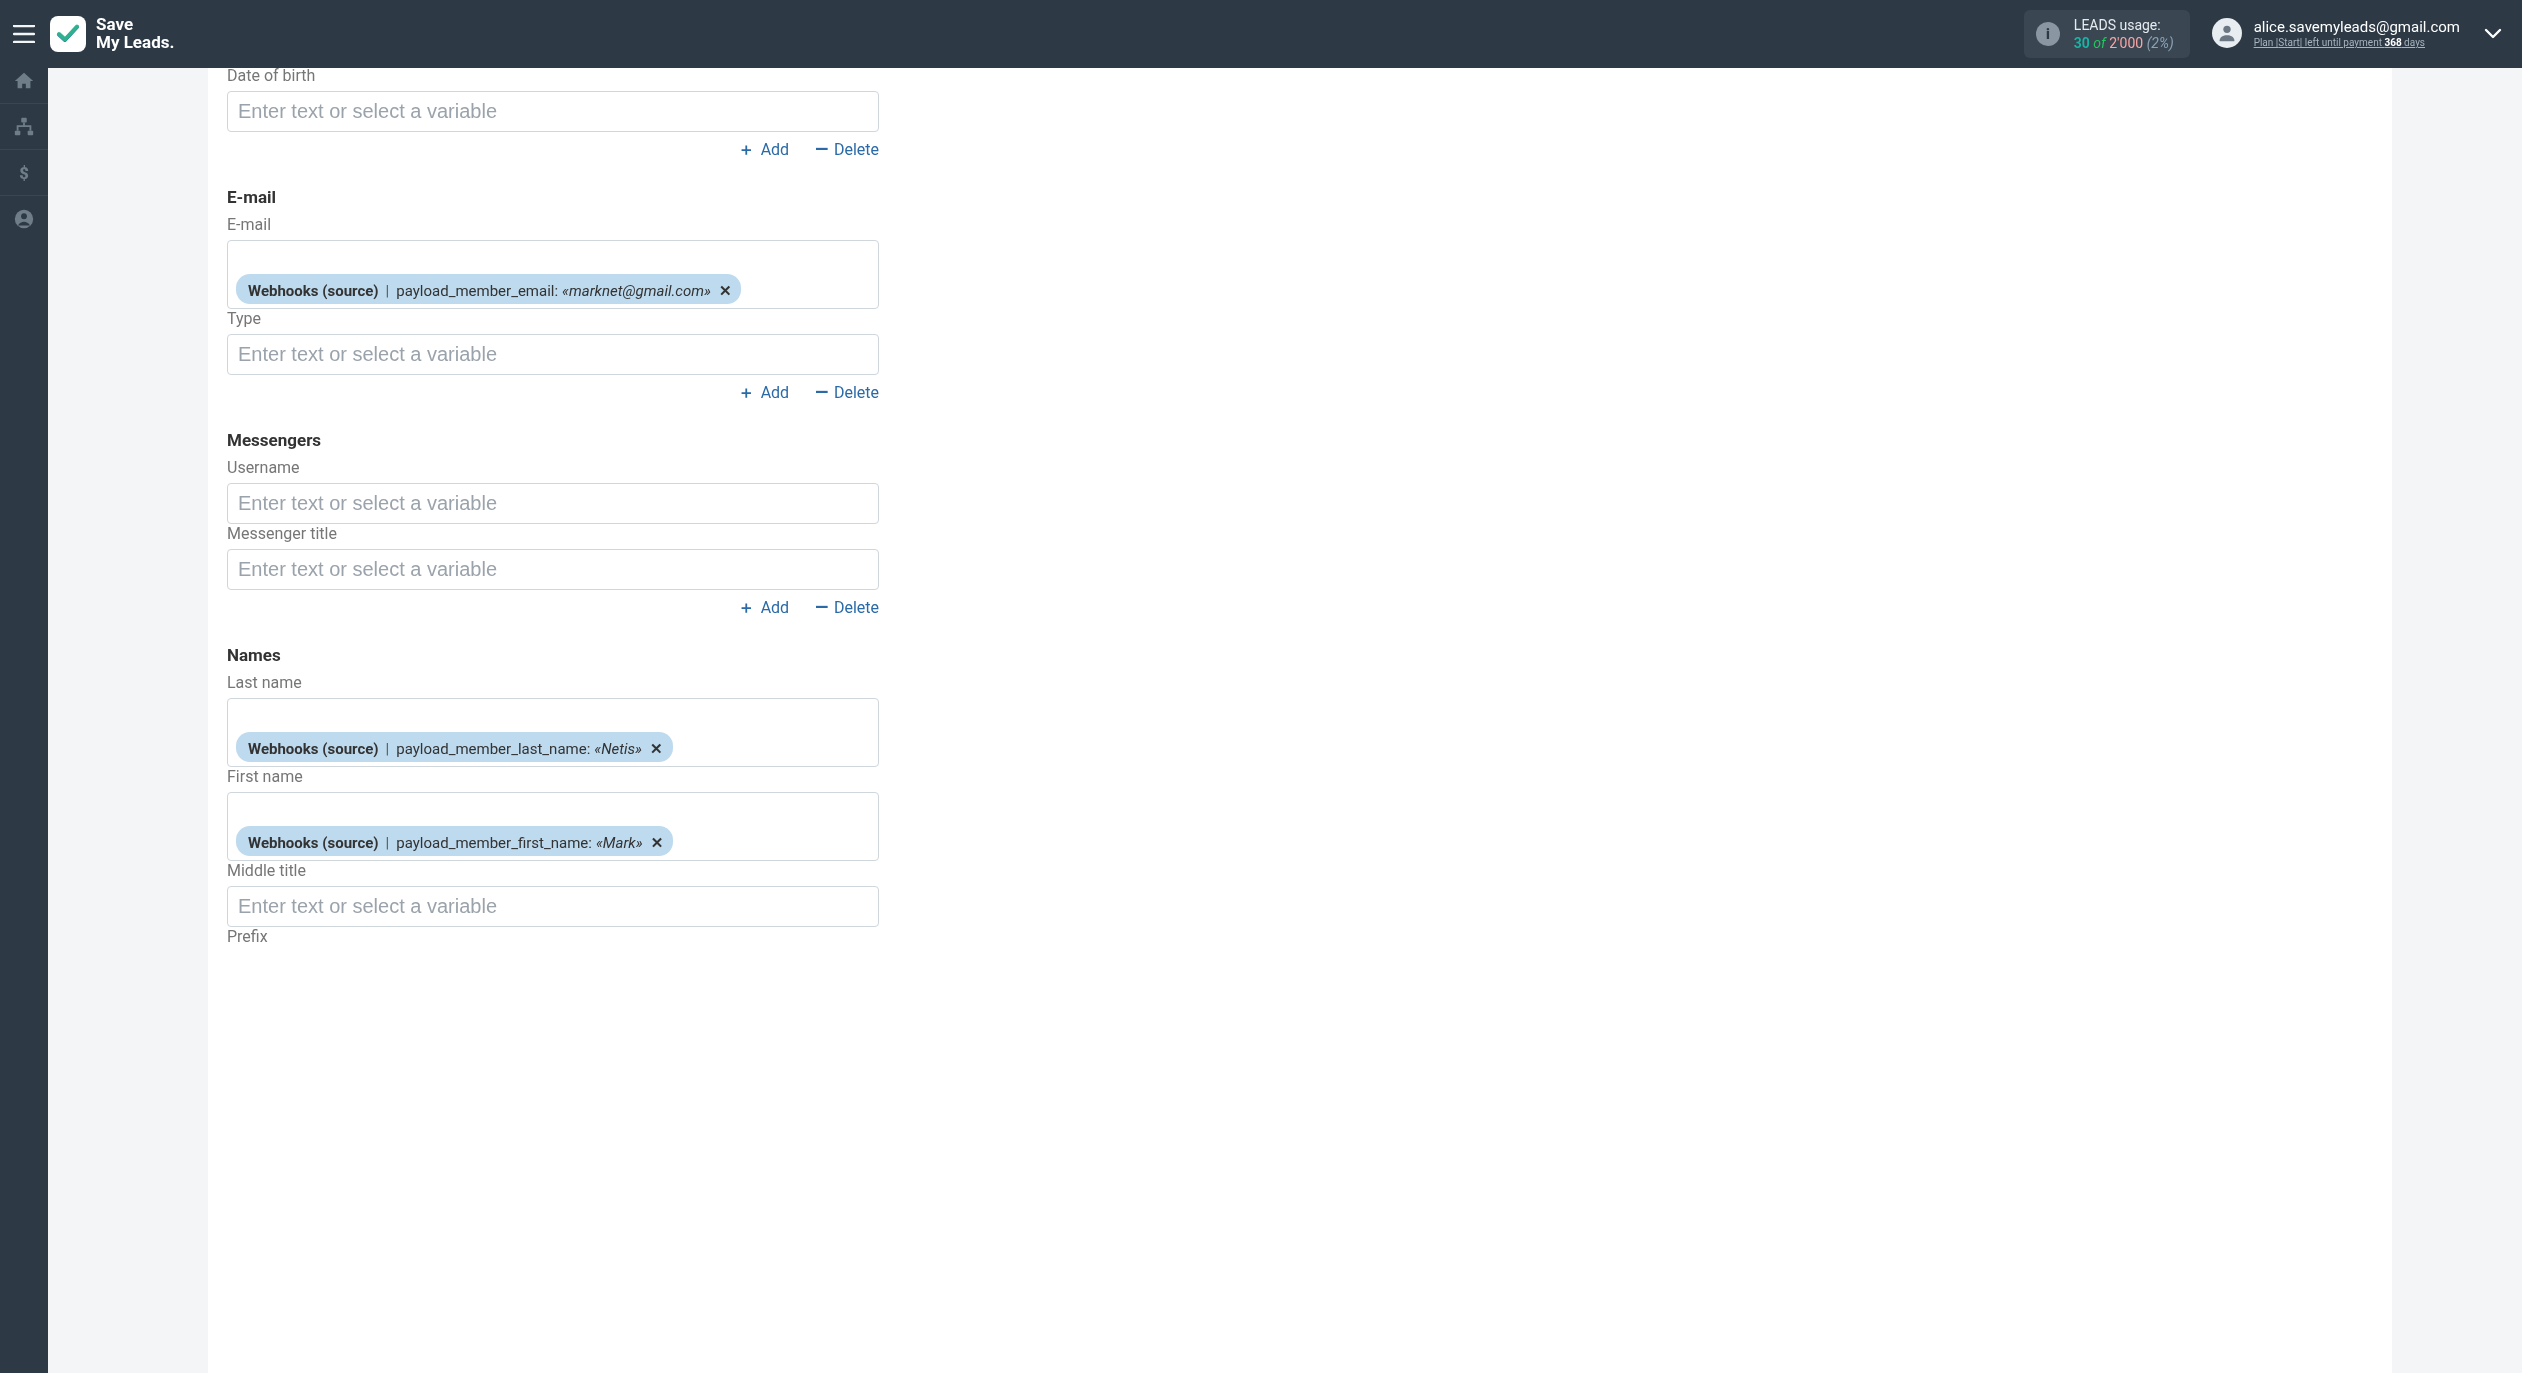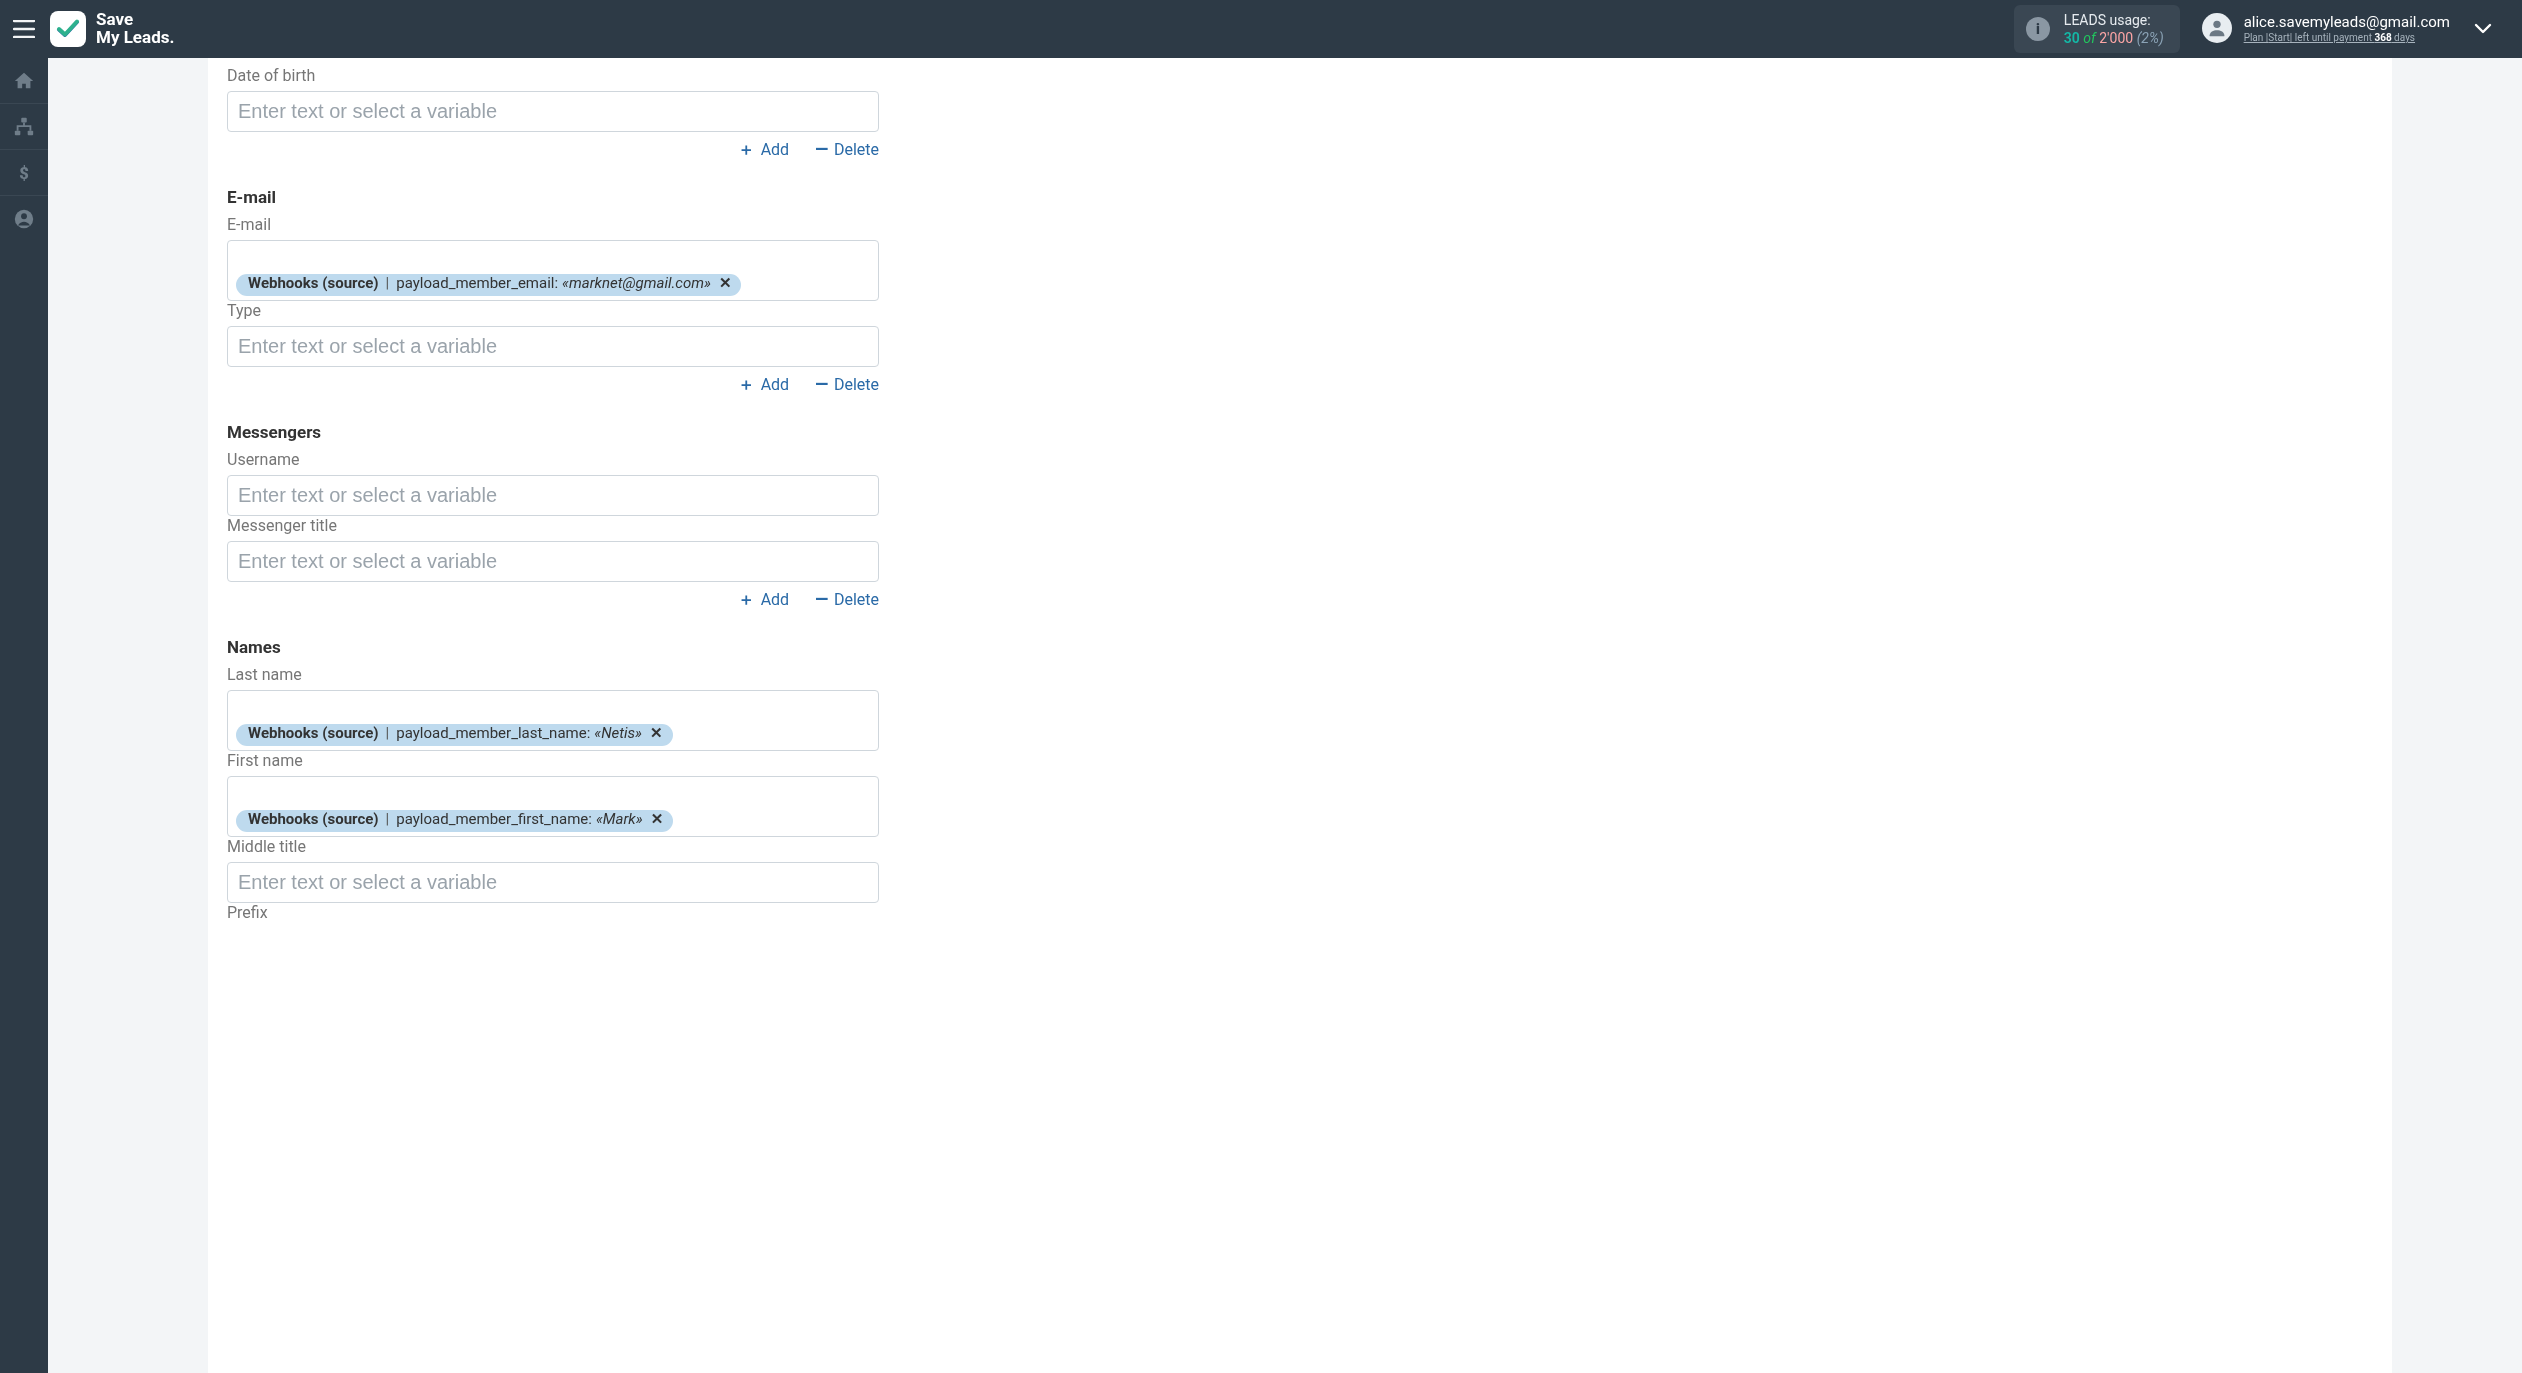--- a/index.html
+++ b/index.html
@@ -7,25 +7,25 @@
   body {
     font-family: -apple-system, BlinkMacSystemFont, "Segoe UI", Roboto, Helvetica, Arial, sans-serif;
     background: #ffffff;
     color: #333;
     font-size: 16px;
     overflow: hidden;
   }
 
   
   .topbar {
-    height: 58px;
+    height: 68px;
     background: #2d3a46;
     display: flex;
     align-items: center;
-    padding: 0 24px 0 0;
+    padding: 0 14px 0 0;
     position: relative;
     z-index: 20;
   }
   .hamburger {
     width: 48px;
     height: 58px;
     display: flex;
     align-items: center;
     justify-content: center;
     cursor: pointer;
@@ -184,21 +184,21 @@
     flex: 1;
     min-width: 120px;
     padding: 4px 2px;
     color: #333;
   }
   .field input::placeholder { color: #9aa3ab; }
 
   .chip {
     background: #bedaee;
     border-radius: 14px;
-    padding: 0 10px 4px 12px;
+    padding: 8px 10px 4px 12px;
     display: inline-flex;
     align-items: center;
     gap: 4px;
     color: #333;
     font-size: 15px;
     line-height: 1.2;
     white-space: nowrap;
     margin-top: 29px;
   }
   .chip .src { font-weight: 700; }

